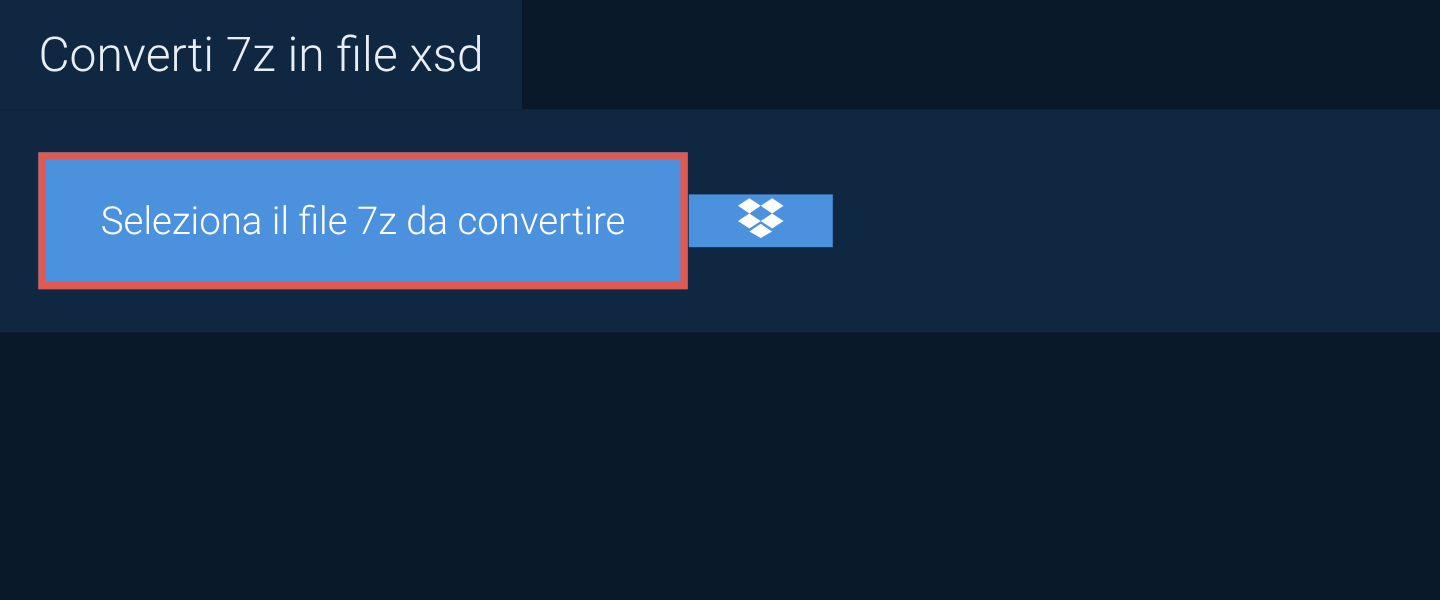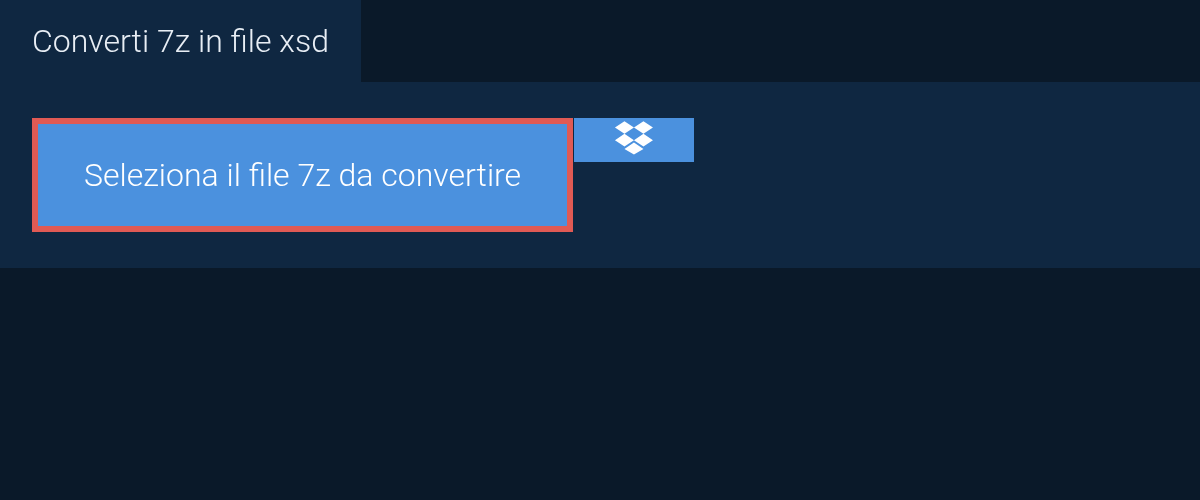--- a/index.html
+++ b/index.html
@@ -12,30 +12,30 @@
       height: 500px;
       background: #0a1929;
       font-family: -apple-system, BlinkMacSystemFont, "Segoe UI", Roboto, Helvetica, Arial, sans-serif;
       overflow: hidden;
     }
     .tab-header {
       background: #0f2741;
       display: inline-block;
       padding: 22px 32px;
       color: #e8eef5;
-      font-size: 32px;
+      font-size: 40px;
       font-weight: 300;
       text-align: center;
     }
     .panel {
       background: #0f2741;
       padding: 36px 32px;
       display: flex;
       gap: 1px;
-      align-items: flex-start;
+      align-items: center;
     }
     .select-button {
       background: #4b91de;
       border: 6px solid #e05a54;
       color: #ffffff;
       font-size: 32px;
       font-weight: 300;
       padding: 32px 46px;
       cursor: pointer;
       display: flex;

